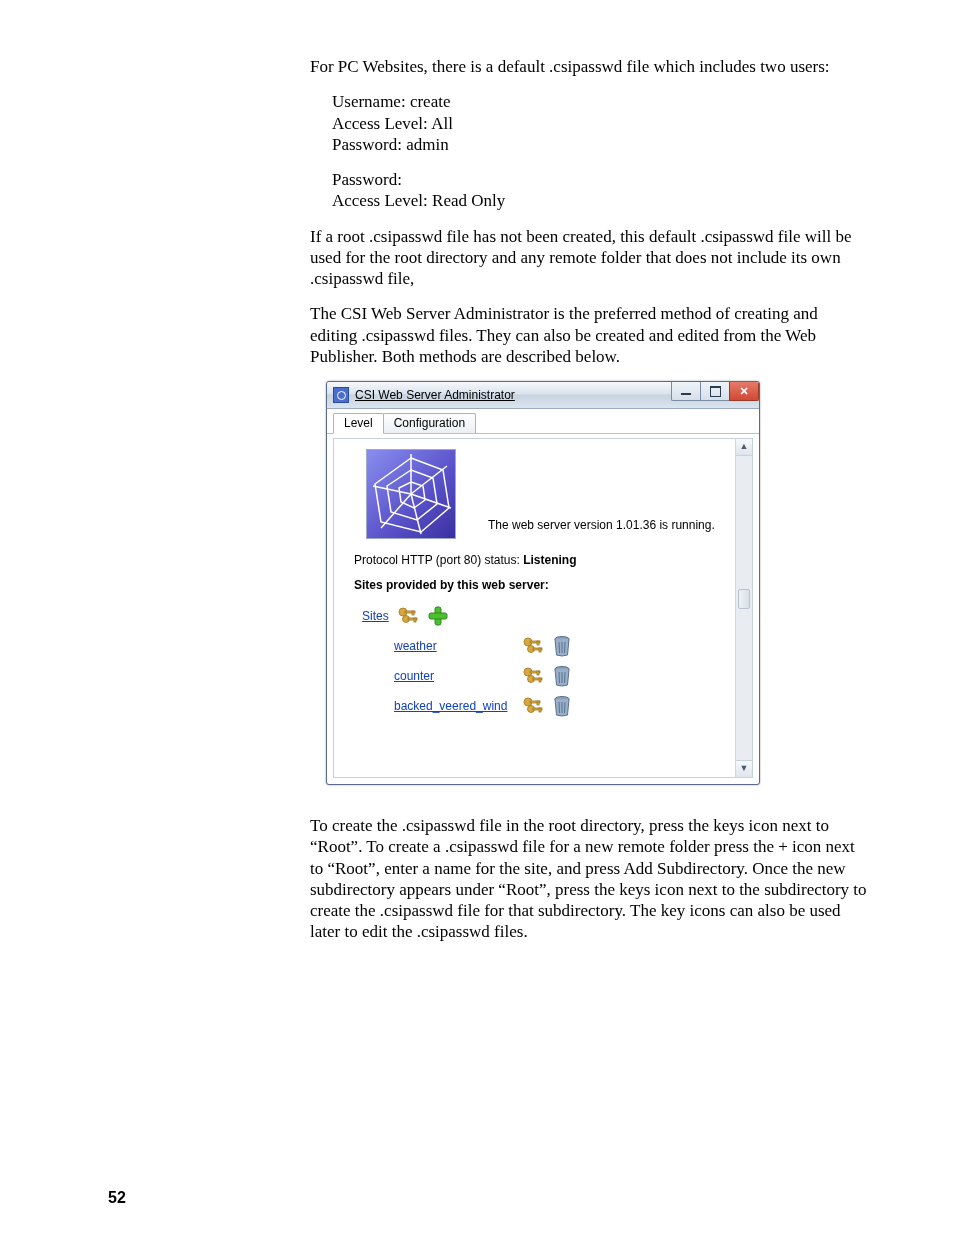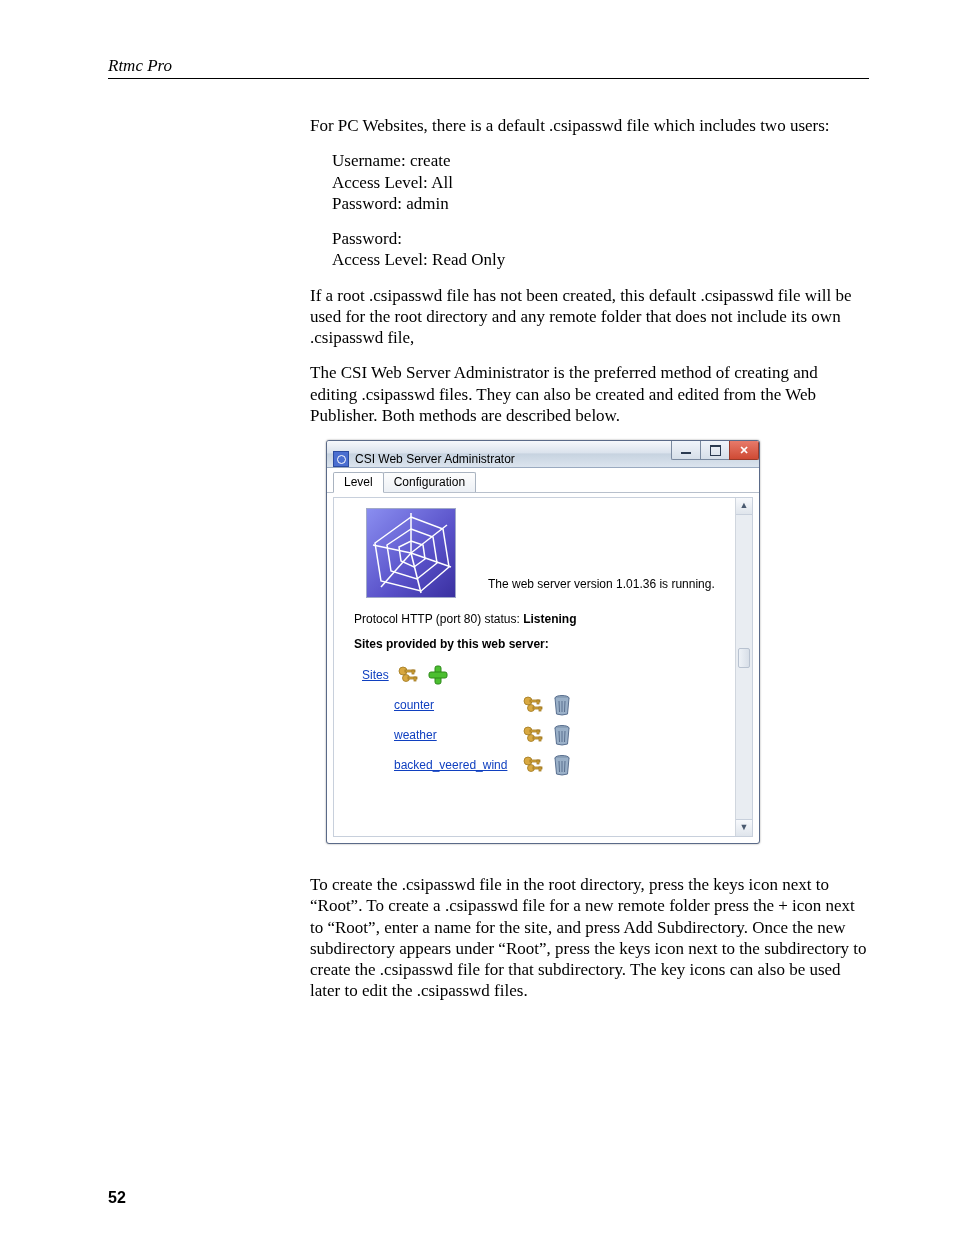--- a/index.html
+++ b/index.html
@@ -60,23 +60,24 @@
     border: 1px solid #5a6a88;
     border-radius: 3px;
     overflow: hidden;
     background: #fff;
   }
   .titlebar {
     height: 26px;
     background: linear-gradient(to bottom, #f6f8fb 0%, #dbe3ed 45%, #c7d3e0 50%, #dbe4ee 100%);
     border-bottom: 1px solid #9aaac0;
     display: flex;
-    align-items: flex-end;
+    align-items: center;
     position: relative;
     padding-left: 6px;
+    text-decoration: underline;
   }
   .title-icon {
     width: 14px;
     height: 14px;
     background: #4a6ed0;
     border: 1px solid #2a4aa0;
     margin-right: 6px;
     position: relative;
   }
   .title-icon::after {
@@ -252,21 +253,20 @@
   .child-row .link {
     width: 120px;
     display: inline-block;
   }
   .key-icon svg, .plus-icon svg, .trash-icon svg { display: block; }
 </style>
 </head>
 <body>
 
 <div class="page">
-  <div class="running-head">Rtmc Pro</div>
 
   <div class="body-content">
     <p class="para">For PC Websites, there is a default .csipasswd file which includes two users:</p>
 
     <div class="cred-block">
       <div>Username:  create</div>
       <div>Access Level:  All</div>
       <div>Password:  admin</div>
     </div>
 
@@ -354,21 +354,21 @@
               </span>
               <span class="plus-icon">
                 <svg width="22" height="22" viewBox="0 0 22 22">
                   <rect x="8" y="2" width="6" height="18" rx="2" fill="#4cbf30" stroke="#2e8a1a"></rect>
                   <rect x="2" y="8" width="18" height="6" rx="2" fill="#4cbf30" stroke="#2e8a1a"></rect>
                 </svg>
               </span>
             </div>
 
             <div class="child-row">
-              <span class="link">counter</span>
+              <span class="link">weather</span>
               <span class="key-icon">
                 <svg width="22" height="20" viewBox="0 0 22 20">
                     <g fill="#d8a840" stroke="#a07820" stroke-width="0.8">
                       <circle cx="6" cy="6" r="4"></circle>
                       <rect x="8" y="5" width="10" height="2"></rect>
                       <rect x="15" y="5" width="2" height="4"></rect>
                       <circle cx="9" cy="13" r="3.5"></circle>
                       <rect x="11" y="12" width="9" height="2"></rect>
                       <rect x="17" y="12" width="2" height="4"></rect>
                     </g>
@@ -379,21 +379,21 @@
                     <ellipse cx="10" cy="4" rx="7" ry="2.5" fill="#8aa0b8" stroke="#5a7090"></ellipse>
                     <path d="M3 4 L4.5 20 Q10 22 15.5 20 L17 4" fill="#9ab0c8" stroke="#5a7090"></path>
                     <line x1="7" y1="7" x2="7.5" y2="18" stroke="#5a7090"></line>
                     <line x1="10" y1="7" x2="10" y2="18" stroke="#5a7090"></line>
                     <line x1="13" y1="7" x2="12.5" y2="18" stroke="#5a7090"></line>
                   </svg>
               </span>
             </div>
 
             <div class="child-row">
-              <span class="link">weather</span>
+              <span class="link">counter</span>
               <span class="key-icon">
                 <svg width="22" height="20" viewBox="0 0 22 20">
                     <g fill="#d8a840" stroke="#a07820" stroke-width="0.8">
                       <circle cx="6" cy="6" r="4"></circle>
                       <rect x="8" y="5" width="10" height="2"></rect>
                       <rect x="15" y="5" width="2" height="4"></rect>
                       <circle cx="9" cy="13" r="3.5"></circle>
                       <rect x="11" y="12" width="9" height="2"></rect>
                       <rect x="17" y="12" width="2" height="4"></rect>
                     </g>

